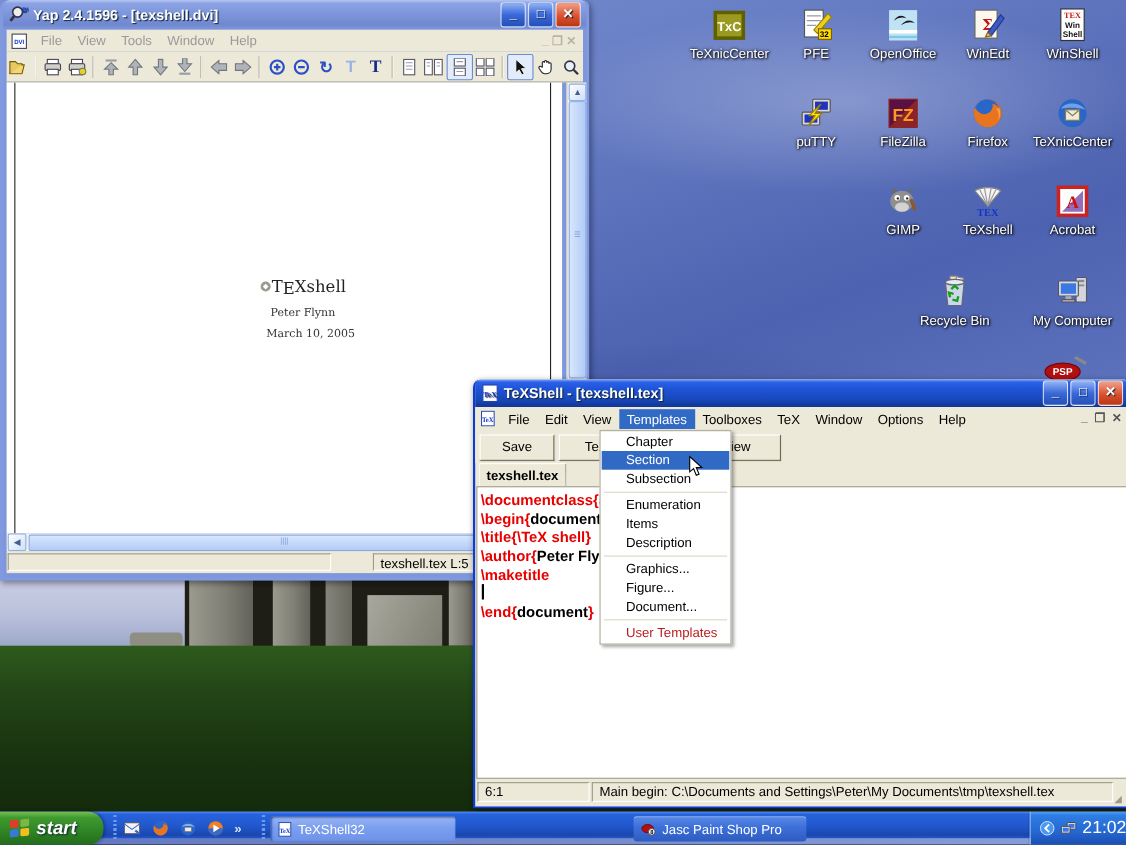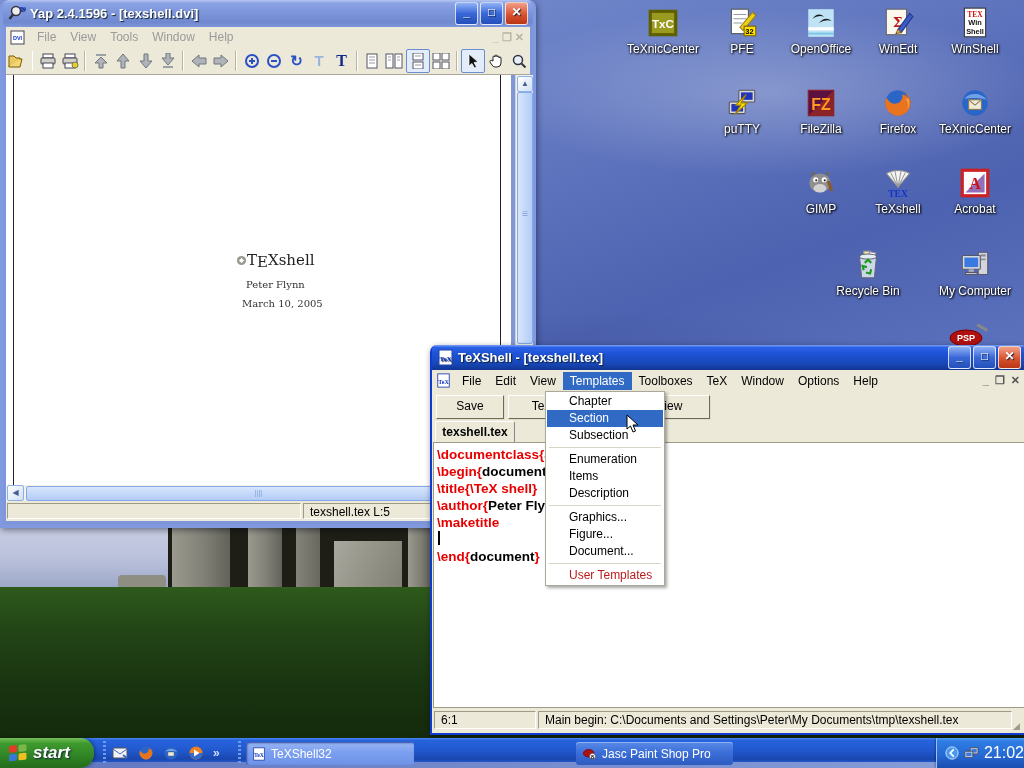--- a/index.html
+++ b/index.html
@@ -66,21 +66,21 @@
   .dvi-author{position:absolute;left:240px;top:204px;font-family:"DejaVu Serif",serif;font-size:10px;color:#333;}
   .dvi-date{position:absolute;left:236px;top:223px;font-family:"DejaVu Serif",serif;font-size:10px;color:#333;}
   .vscroll{position:absolute;right:0;top:75px;width:17px;height:410px;background:#f2f1ea;
     border-left:1px solid #d8d4c4;}
   .sbtn{background:linear-gradient(135deg,#fefefe,#cfe0f8);border:1px solid #8cb0e8;border-radius:2px;
     color:#44608c;font-size:8px;text-align:center;line-height:14px;}
   .sthumb{background:linear-gradient(90deg,#d8e6fc,#b2ccf6);border:1px solid #86a8e8;border-radius:2px;}
   .sthumb.h{background:linear-gradient(180deg,#d8e6fc,#b2ccf6);}
   .grip{color:#7a9ad8;font-size:7px;line-height:6px;text-align:center;}
   .hscroll{position:absolute;left:3px;top:485px;width:505px;height:16px;background:#f2f1ea;display:flex;align-items:center;}
-  .yap-status{left:3px;top:501px;width:505px;height:20px;}
+  .yap-status{left:3px;top:501px;width:505px;height:20px;gap:36px;}
 
   
   .texshell{left:430px;top:345px;width:594px;height:388px;background:#ECE9D8;border:2px solid #0F3BD0;border-top:0;z-index:20;}
   .texshell .titlebar{border-radius:5px 5px 0 0;height:25px;}
   .texshell .menubar{left:0;right:0;top:25px;height:21px;color:#000;}
   .texshell .mitem.active{background:#316AC5;color:#fff;}
   .ts-toolbar{position:absolute;left:0;right:0;top:46px;height:30px;background:#ECE9D8;}
   .btn3d{position:absolute;top:4px;height:22px;background:#ECE9D8;border:1px solid;
     border-color:#fff #6d6a58 #6d6a58 #fff;box-shadow:1px 1px 0 #2b2b2b10;
     font-size:12px;text-align:center;line-height:20px;color:#000;}

